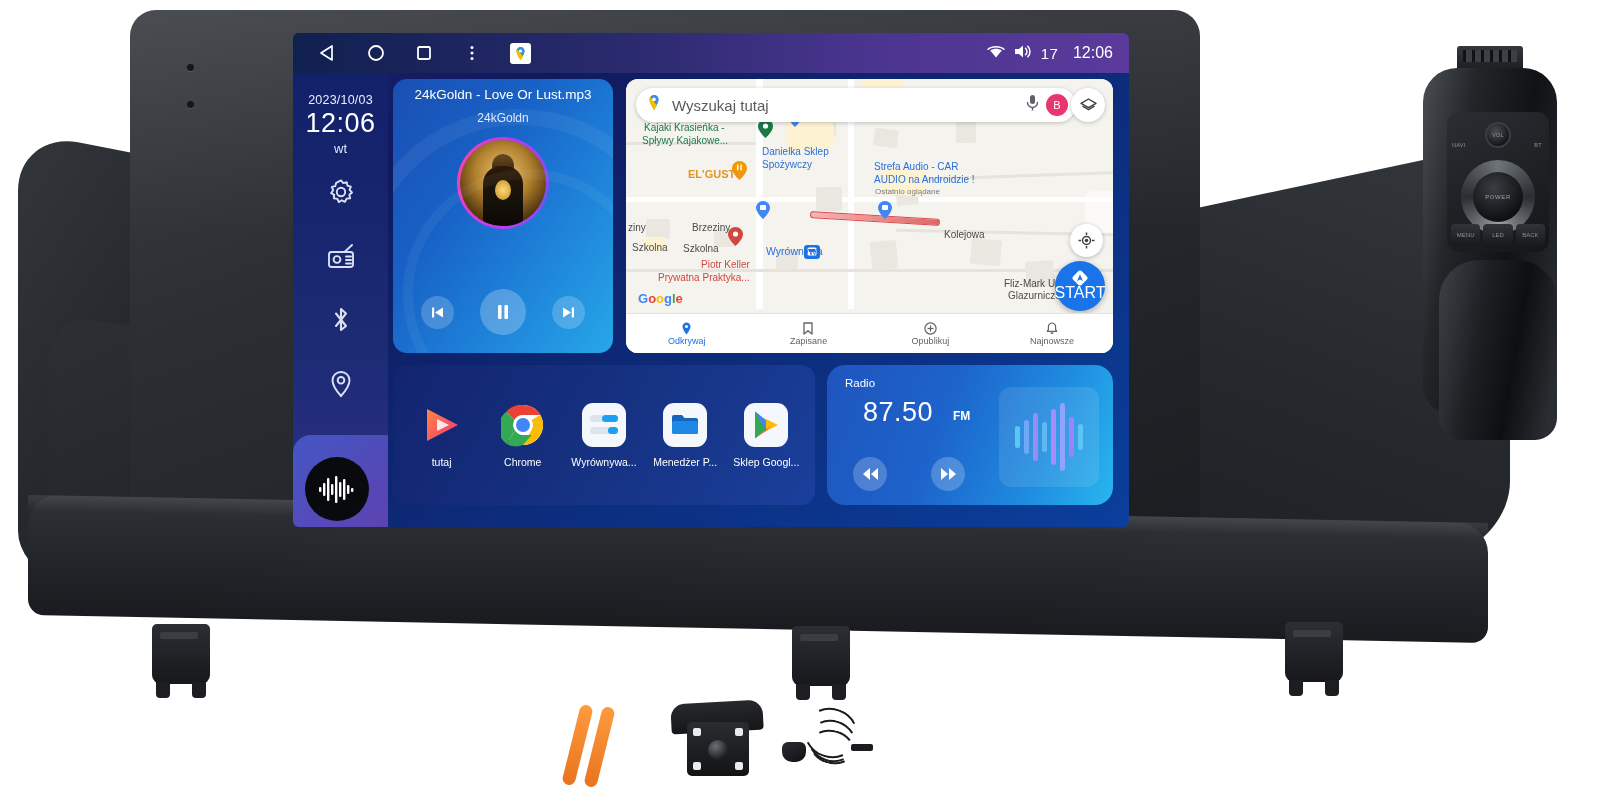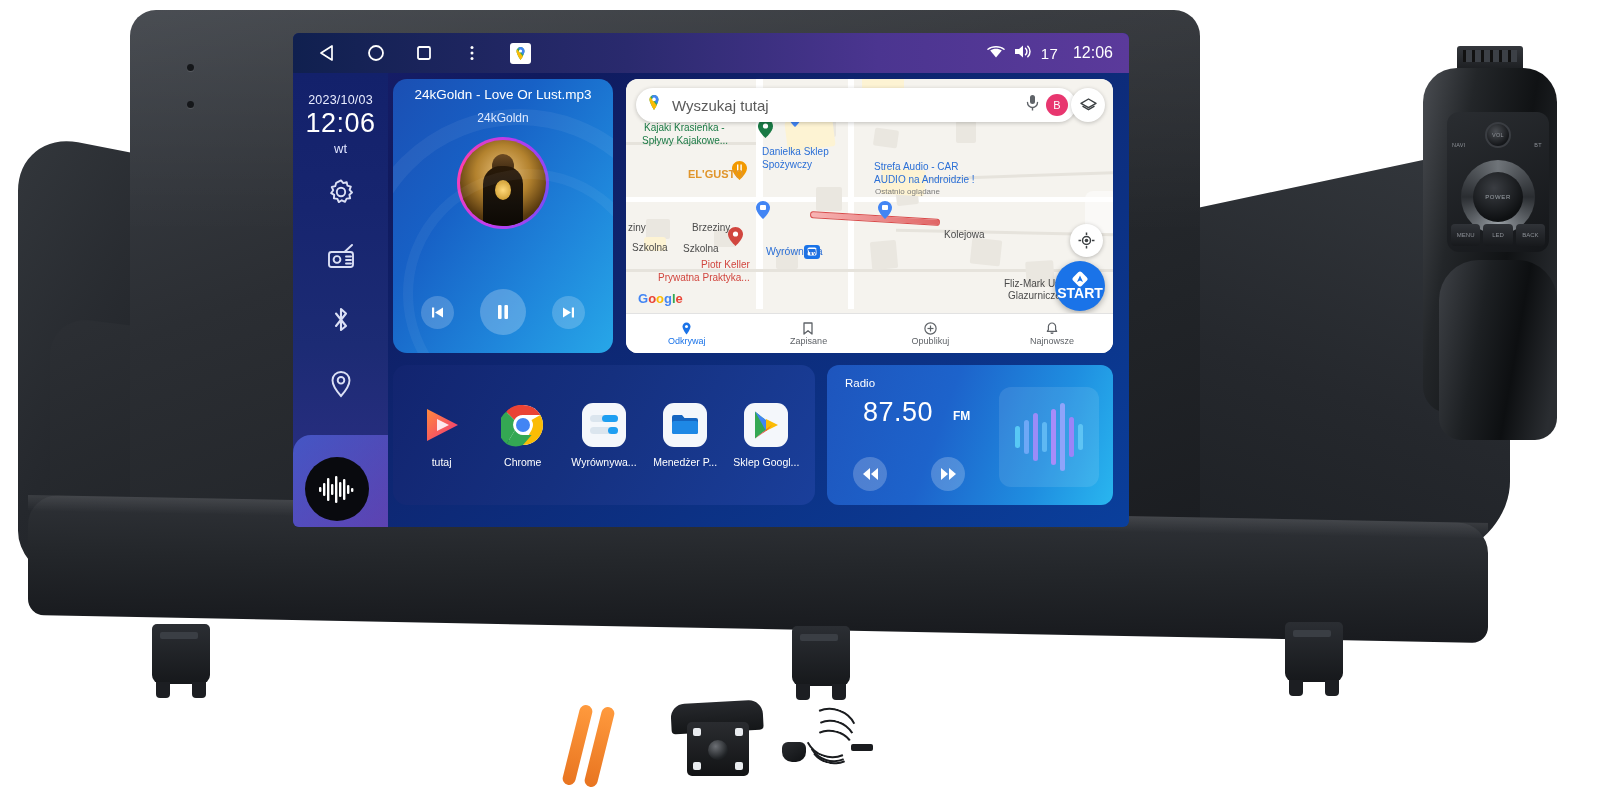--- a/index.html
+++ b/index.html
@@ -211,21 +211,21 @@
     position:absolute; right:10px; top:145px; width:33px; height:33px; border-radius:50%;
     background:#fff; box-shadow:0 1px 4px rgba(0,0,0,.25);
     display:flex; align-items:center; justify-content:center;
   }
   .start-btn{
     position:absolute; right:8px; bottom:42px; width:50px; height:50px; border-radius:50%;
     background:#1a73e8; display:flex; flex-direction:column;
     align-items:center; justify-content:center; color:#fff;
     box-shadow:0 2px 6px rgba(0,0,0,.3);
   }
-  .start-lbl{ font-size:14px; font-weight:bold; margin-top:-2px; }
+  .start-lbl{ font-size:16px; font-weight:normal; margin-top:-2px; }
   .map-bottom{
     position:absolute; left:0; bottom:0; width:100%; height:40px;
     background:#fff; border-top:1px solid #e2e2e2;
     display:flex; align-items:center;
   }
   .mb-item{ flex:1; display:flex; flex-direction:column; align-items:center; gap:2px; }
   .mb-lbl{ font-size:9px; color:#5f6368; }
   .mb-item.active .mb-lbl{ color:#1a73e8; }
   .gpin{ width:13px; height:13px; }
   .gmaps-logo{ position:absolute; left:12px; bottom:47px; font-size:13px; font-weight:bold; }
@@ -251,21 +251,21 @@
     color:#fff; font-size:10.5px; margin-top:8px; max-width:76px;
     white-space:nowrap; overflow:hidden; text-overflow:ellipsis; text-align:center;
   }
   .sq-ic{ width:44px; height:44px; border-radius:11px; background:#f4f7fb;
           display:flex; align-items:center; justify-content:center; }
 
   
   .w-radio{
     position:absolute; left:534px; top:332px; width:286px; height:140px;
     background: linear-gradient(110deg,#1e55bd 0%, #1d63cb 40%, #1f8ee0 75%, #29b6ef 100%);
-    border-radius: 12px; position:absolute; overflow:hidden;
+    border-radius: 18px; position:absolute; overflow:hidden;
   }
   .rd-title{ position:absolute; left:18px; top:12px; color:#fff; font-size:11.5px; }
   .rd-freq{ position:absolute; left:36px; top:32px; color:#fff; font-size:27px; letter-spacing:.5px;text-align:right;}
   .rd-unit{ position:absolute; left:126px; top:44px; color:#fff; font-size:12px; font-weight:bold; }
   .rd-ctrls{ position:absolute; left:26px; bottom:14px; display:flex; gap:44px; }
   .rd-btn{
     width:34px; height:34px; border-radius:50%; background:rgba(255,255,255,.22);
     display:flex; align-items:center; justify-content:center;
   }
   .rd-viz{

